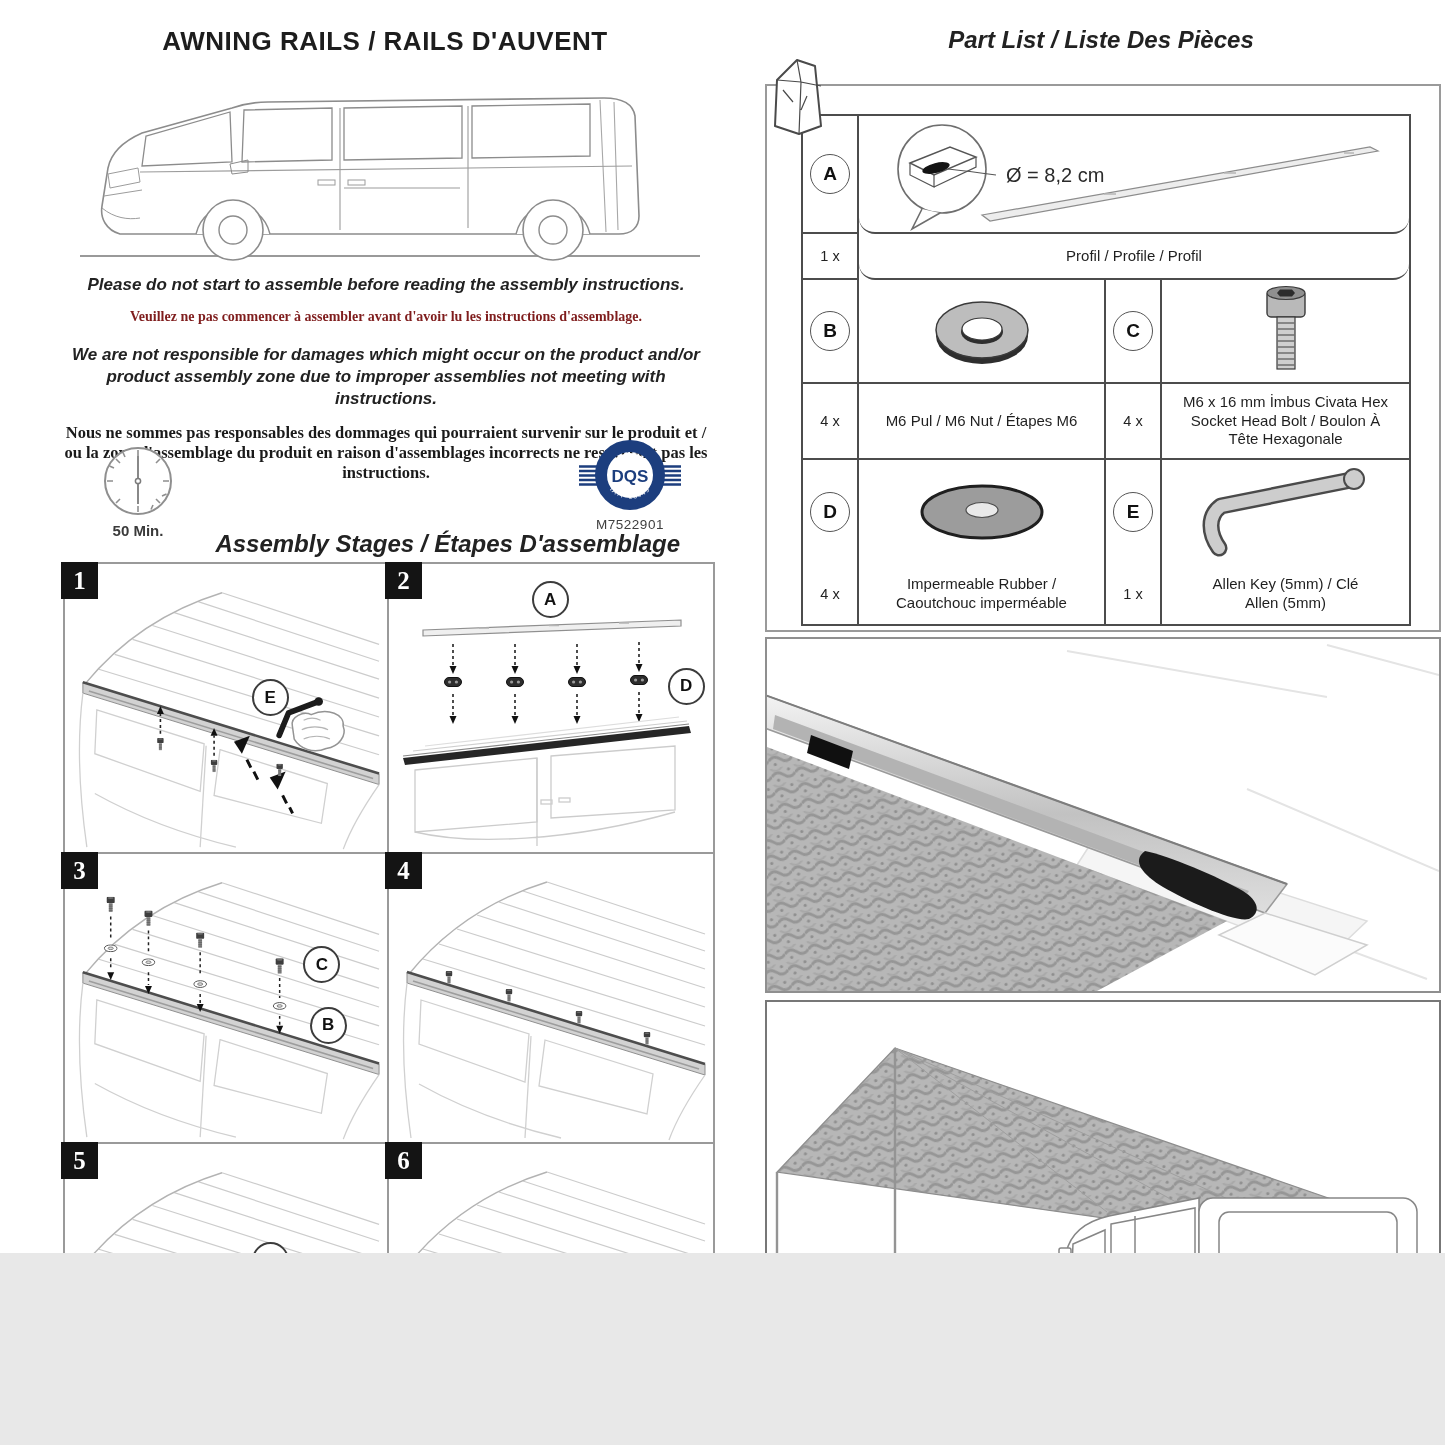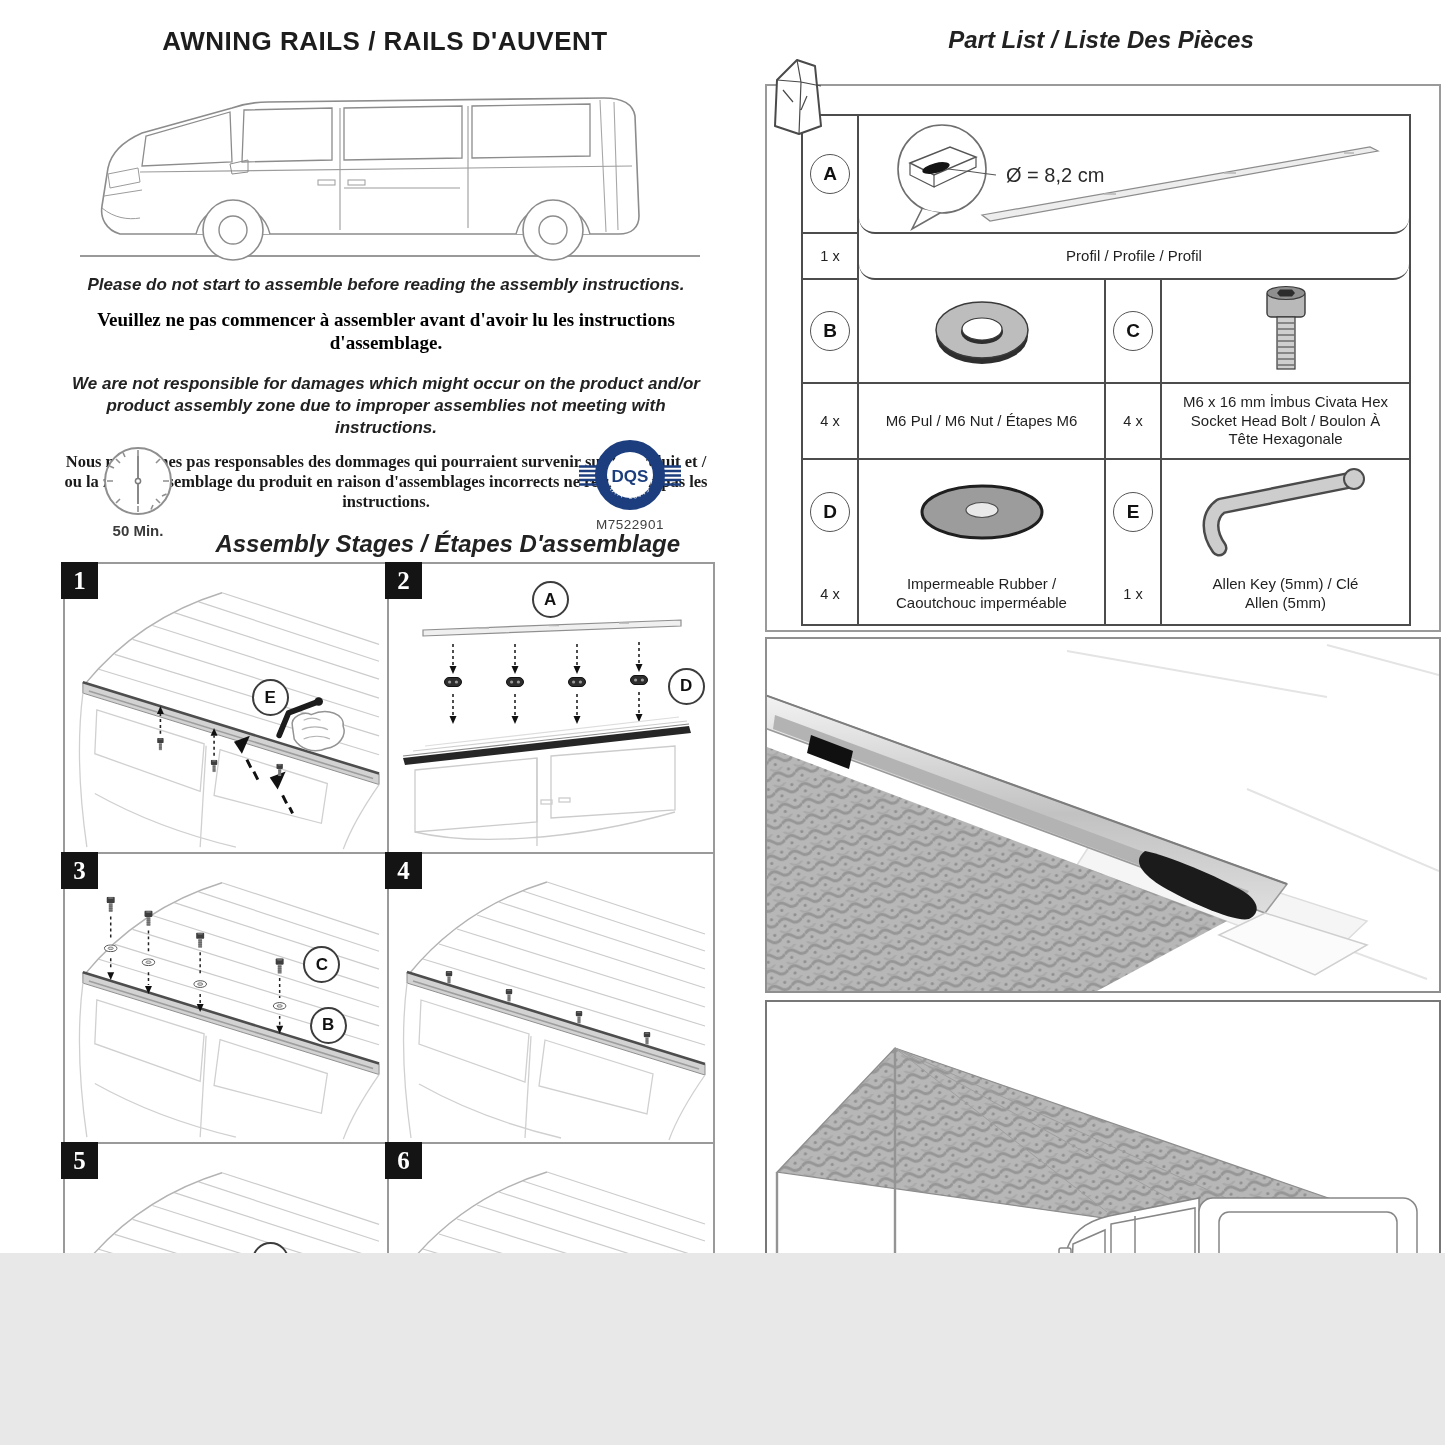--- a/index.html
+++ b/index.html
@@ -8,21 +8,21 @@
   svg{display:block;}
   svg text{font-family:"Liberation Sans",sans-serif;}
 
   
   .ltitle{position:absolute;left:60px;top:26px;width:650px;text-align:center;
           font-size:26px;font-weight:bold;letter-spacing:.5px;color:#1d1d1d;}
   .van-art{position:absolute;left:80px;top:68px;width:620px;height:200px;}
   .warnings{position:absolute;left:62px;top:274px;width:648px;text-align:center;}
   .warnings p{margin:0 0 13px 0;}
   .w-en{font-style:italic;font-weight:bold;font-size:17px;line-height:1.3;color:#222;}
-  .w-fr{font-family:"Liberation Serif",serif;font-weight:bold;font-size:19px;line-height:1.2;color:#000000;}
+  .w-fr{font-family:"Liberation Serif",serif;font-weight:bold;font-size:14px;line-height:1.2;color:#7f1d1d;}
   .w-fr2{font-family:"Liberation Serif",serif;font-weight:bold;font-size:16.5px;line-height:1.2;color:#1a1a1a;}
   .clock-wrap{position:absolute;left:92px;top:442px;width:92px;text-align:center;}
   .clock-label{font-size:15px;font-weight:bold;color:#3a3a3a;margin-top:2px;}
   .cert-wrap{position:absolute;left:576px;top:438px;width:108px;text-align:center;}
   .cert-code{font-size:13.5px;color:#3f3f3f;margin-top:3px;letter-spacing:.5px;}
   .stitle{position:absolute;left:100px;top:530px;width:580px;text-align:right;
           font-size:24px;font-weight:bold;font-style:italic;color:#222;}
   .stage-grid{position:absolute;left:63px;top:562px;width:648px;height:866px;
           display:grid;grid-template-columns:1fr 1fr;grid-template-rows:1fr 1fr 1fr;
           border:2px solid #9a9a9a;background:#fff;}

